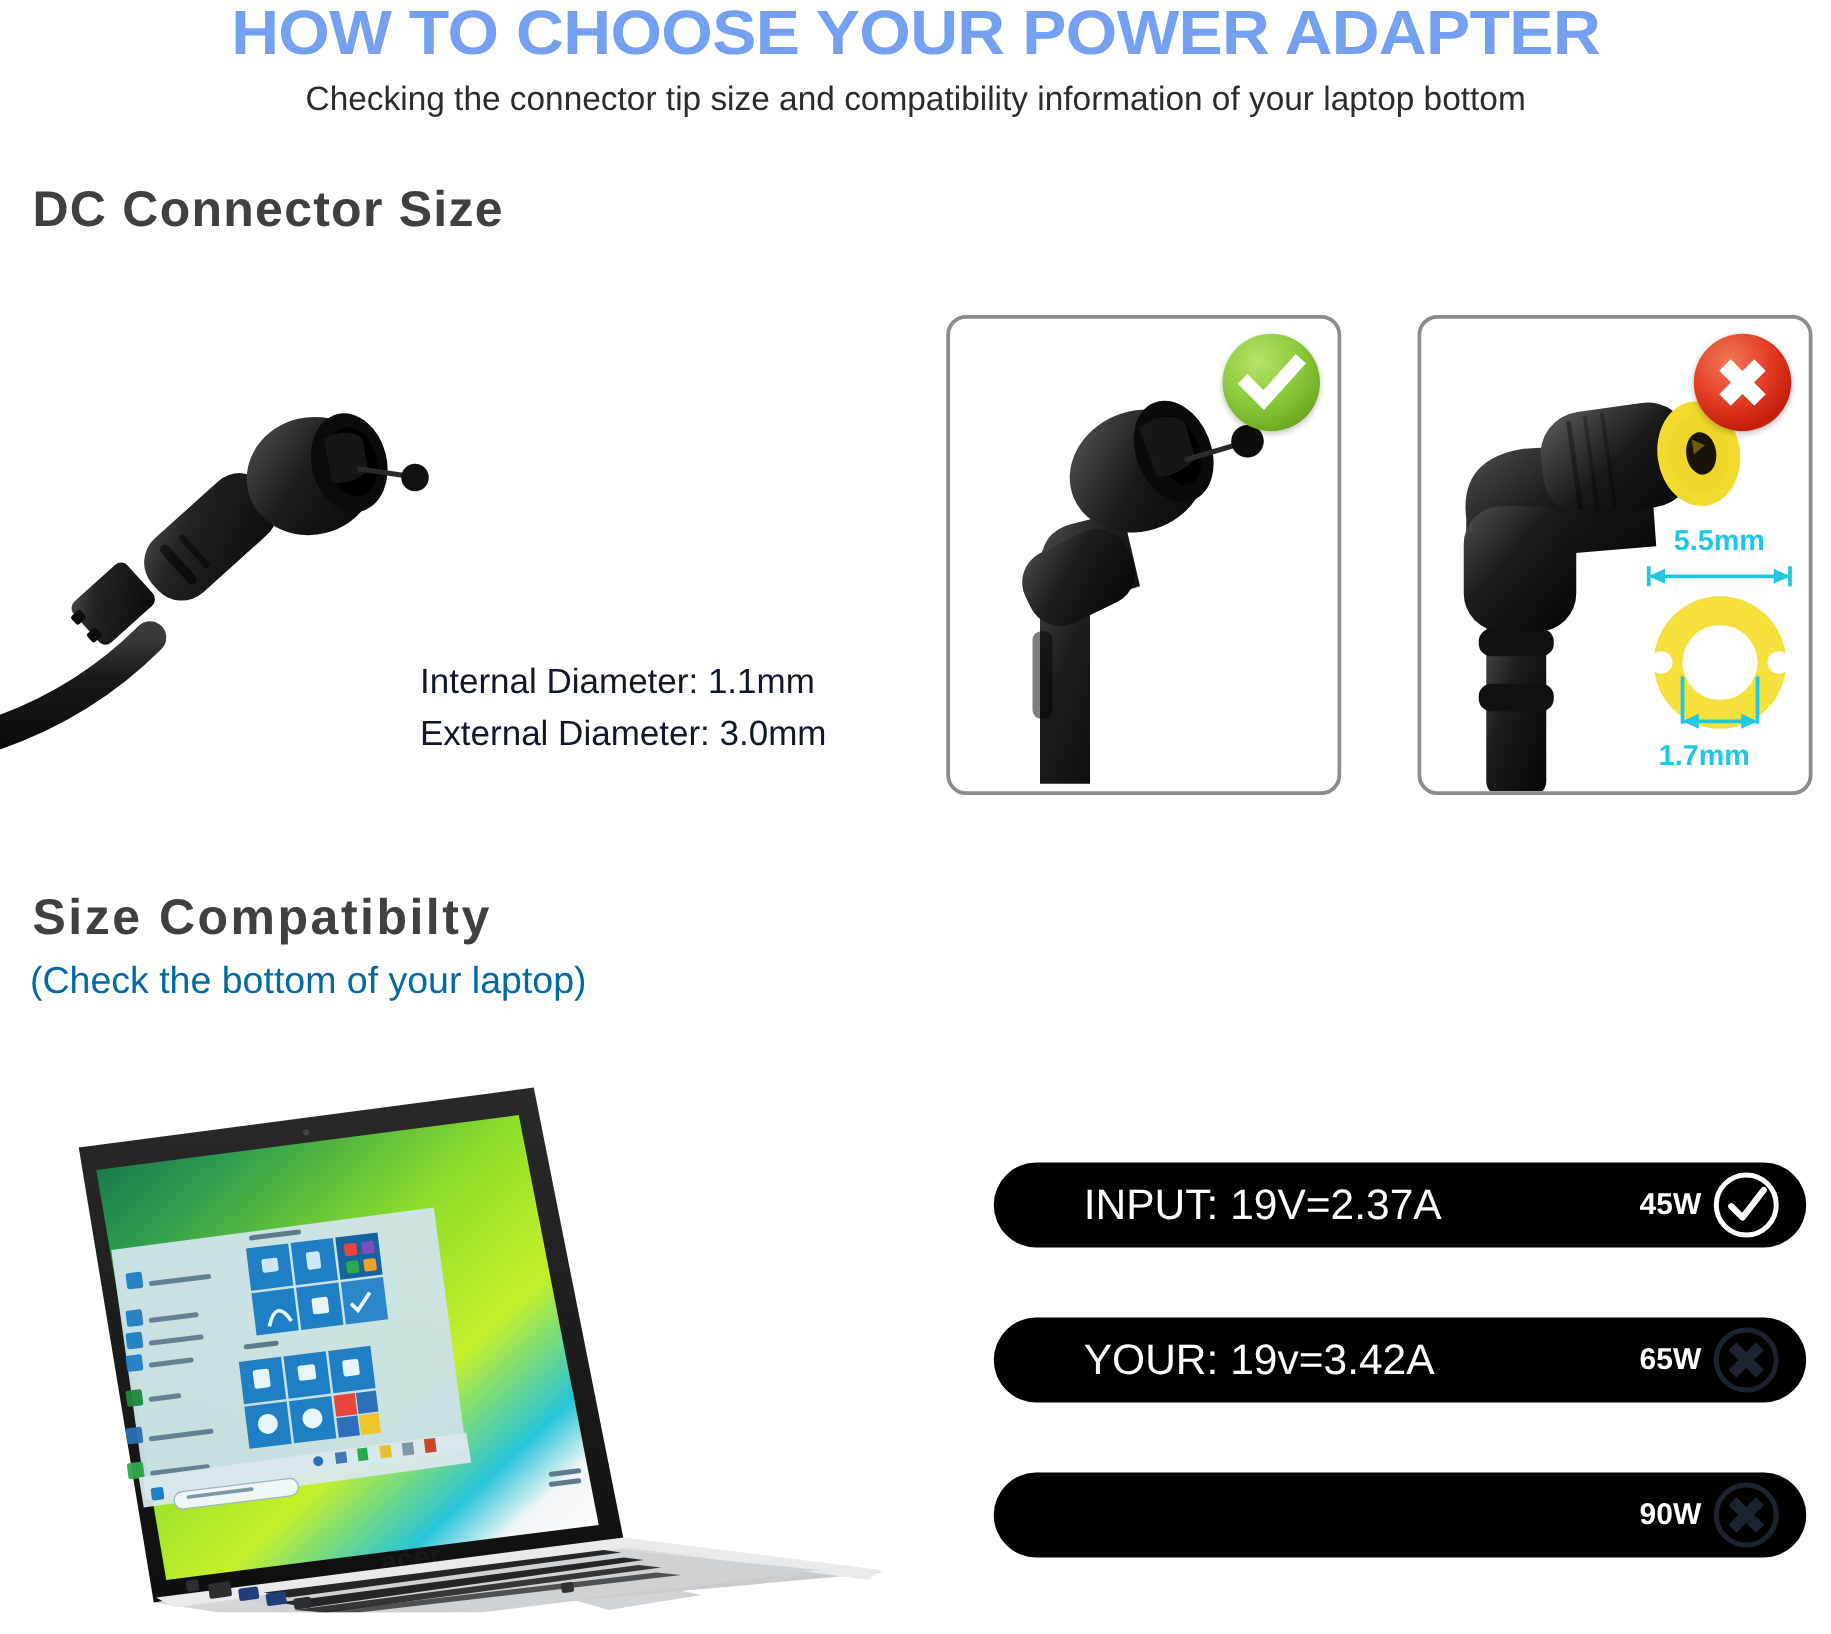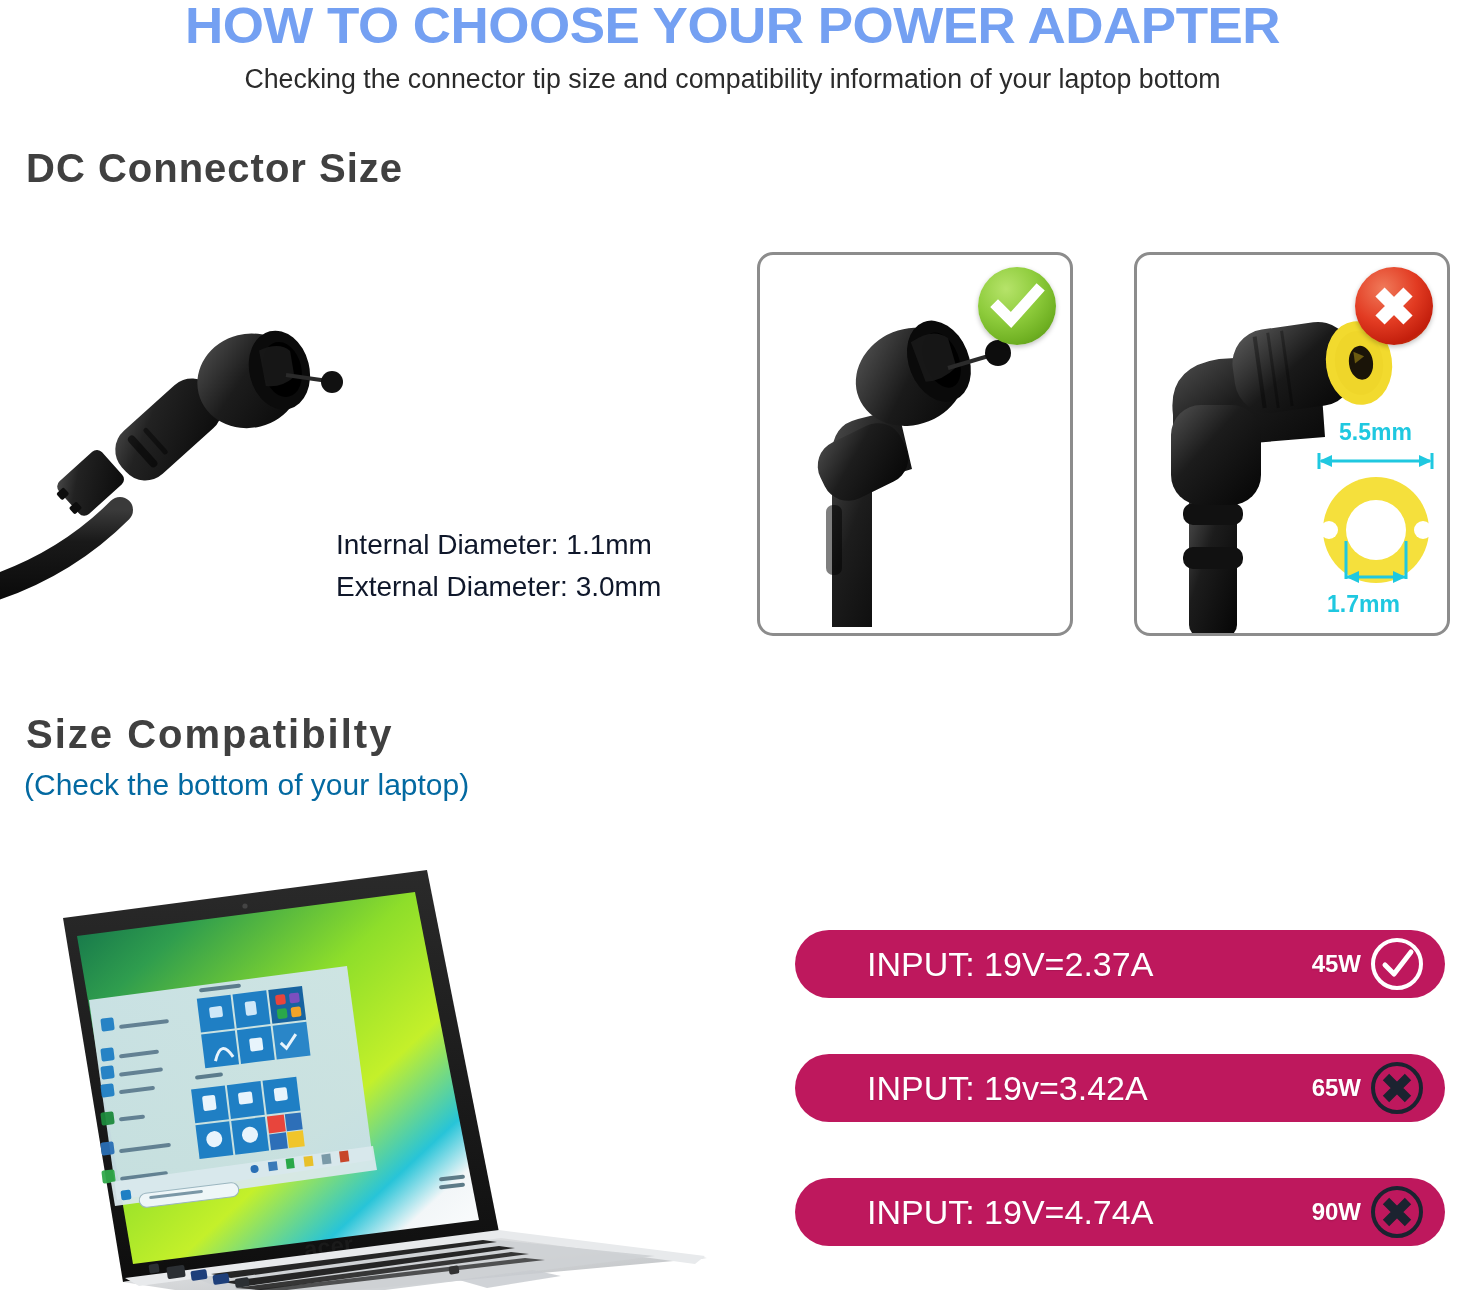--- a/index.html
+++ b/index.html
@@ -74,21 +74,21 @@
   .ring-yellow{position:absolute;border-radius:50%;background:#F5E03C;}
   .ring-yellow .hole{position:absolute;border-radius:50%;background:#fff;}
 
   
   #laptop{left:55px;top:860px;width:660px;height:430px;}
 
   
   #badges{left:795px;top:930px;width:650px;}
   .badge-row{
     position:relative;height:68px;margin-bottom:56px;
-    background:#be185d;border-radius:34px;
+    background:#000000;border-radius:34px;
     display:flex;align-items:center;
   }
   .badge-input{
     font-size:34px;color:#ffffff;letter-spacing:0px;
     margin-left:72px;white-space:nowrap;
     text-shadow:0 1px 1px rgba(0,0,0,.10);
   }
   .badge-watt{
     font-size:24px;font-weight:bold;color:#ffffff;
     margin-left:auto;margin-right:8px;white-space:nowrap;
@@ -411,32 +411,31 @@
     <span class="badge-watt">45W</span>
     <span class="badge-mark">
       <svg viewBox="0 0 56 56" width="56" height="56">
         <circle cx="28" cy="28" r="24" fill="none" stroke="#ffffff" stroke-width="4"></circle>
         <path d="M16 29 L25 38 L42 16" stroke="#ffffff" stroke-width="5" fill="none" stroke-linecap="round" stroke-linejoin="round"></path>
       </svg>
     </span>
   </div>
 
   <div class="badge-row">
-    <span class="badge-input">INPUT: 19v=3.42A</span>
+    <span class="badge-input">YOUR: 19v=3.42A</span>
     <span class="badge-watt">65W</span>
     <span class="badge-mark">
       <svg viewBox="0 0 56 56" width="56" height="56">
         <circle cx="28" cy="28" r="24" fill="none" stroke="#1b2330" stroke-width="4"></circle>
         <path d="M17 17 L39 39 M39 17 L17 39" stroke="#1b2330" stroke-width="9" stroke-linecap="butt"></path>
       </svg>
     </span>
   </div>
 
   <div class="badge-row">
-    <span class="badge-input">INPUT: 19V=4.74A</span>
     <span class="badge-watt">90W</span>
     <span class="badge-mark">
       <svg viewBox="0 0 56 56" width="56" height="56">
         <circle cx="28" cy="28" r="24" fill="none" stroke="#1b2330" stroke-width="4"></circle>
         <path d="M17 17 L39 39 M39 17 L17 39" stroke="#1b2330" stroke-width="9" stroke-linecap="butt"></path>
       </svg>
     </span>
   </div>
 
 </div>

